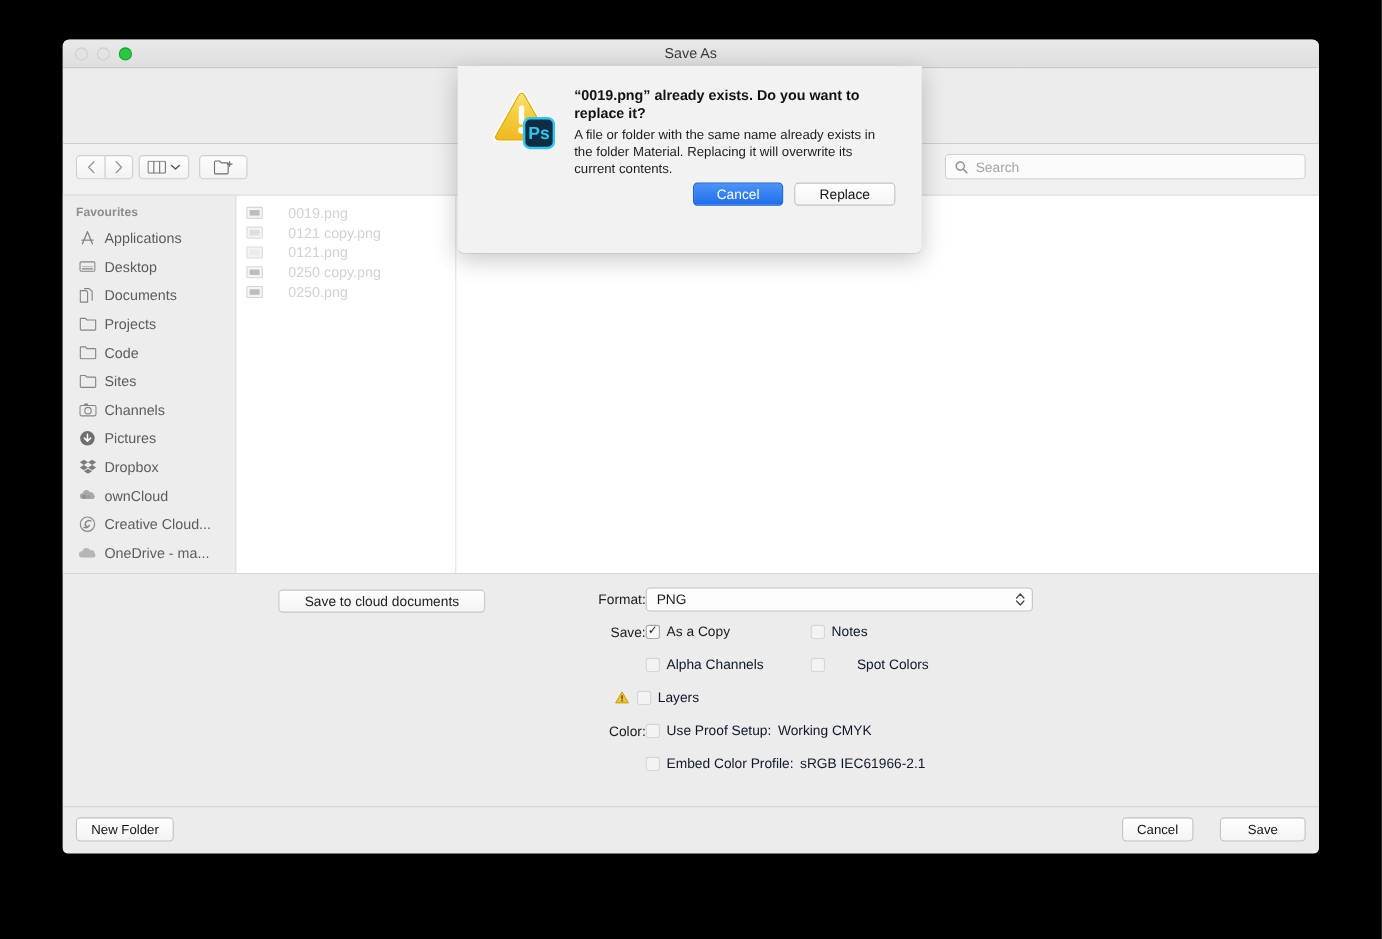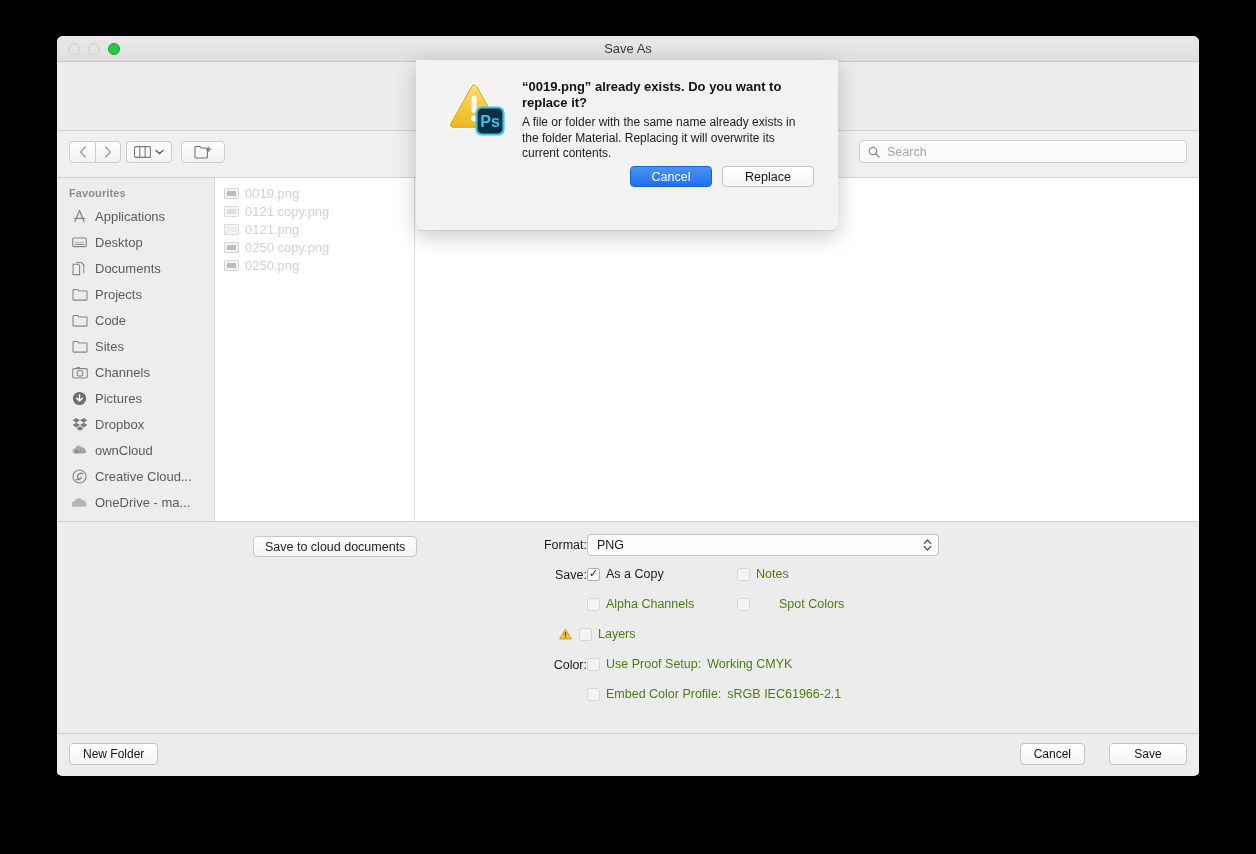--- a/index.html
+++ b/index.html
@@ -116,20 +116,21 @@
     width: 200px;
     border-right: 1px solid #dcdcdc;
     padding-top: 6px;
     background: #ffffff;
   }
   .file-row {
     display: flex; align-items: center;
     height: 18px; padding-left: 9px;
     font-size: 13px; color: #d2d2d2;
     white-space: nowrap;
+    gap: 17px;
   }
   .file-ico {
     width: 15px; height: 11px; margin-right: 6px; flex: 0 0 15px;
     border: 1px solid #dcdcdc; border-radius: 1px;
     background: #f4f4f4;
     position: relative;
   }
   .file-ico::after {
     content: ""; position: absolute;
     left: 2px; top: 2px; right: 2px; bottom: 2px;
@@ -142,21 +143,21 @@
 
   
   #options {
     position: relative;
     height: 212px;
     background: #ececec;
     border-bottom: 1px solid #cfcfcf;
   }
   #cloudbtn {
     position: absolute; left: 196px; top: 14px;
-    height: 21px; padding: 0 11px;
+    height: 21px; padding: 0 23px;
     background: linear-gradient(to bottom,#fefefe,#f4f4f4);
     border: 1px solid #c8c8c8; border-radius: 4px;
     font-size: 12.5px; color: #222;
     display: flex; align-items: center;
   }
   .opt-label {
     position: absolute; font-size: 12.5px; color: #1b1b1b; text-align: right;
   }
   #formatrow {
     position: absolute; left: 530px; top: 12px;
@@ -175,21 +176,21 @@
   .cb {
     width: 13px; height: 13px; margin-right: 6px;
     border: 1px solid #a9a9a9; border-radius: 2.5px;
     background: linear-gradient(to bottom,#ffffff,#f6f6f6);
     display: flex; align-items: center; justify-content: center;
     flex: 0 0 13px;
   }
   .cb.dim { border-color: #d6d6d6; background: #f3f3f3; }
   .cb .tick { font-size: 11px; color: #1b1b1b; line-height: 1; margin-top:-1px; }
   .cbrow.on { color: #1b1b1b; }
-  .cbrow.off { color: #4d7c0f; }
+  .cbrow.off { color: #0f172a; }
   .warn-tri { display: inline-flex; margin-right: 7px; }
   #footnote {
     position: absolute; left: 506px; top: 709px;
     display: flex; align-items: center;
     font-size: 12.5px; color: #1b1b1b;
   }
 
   
   #bottombar {
     position: relative;

